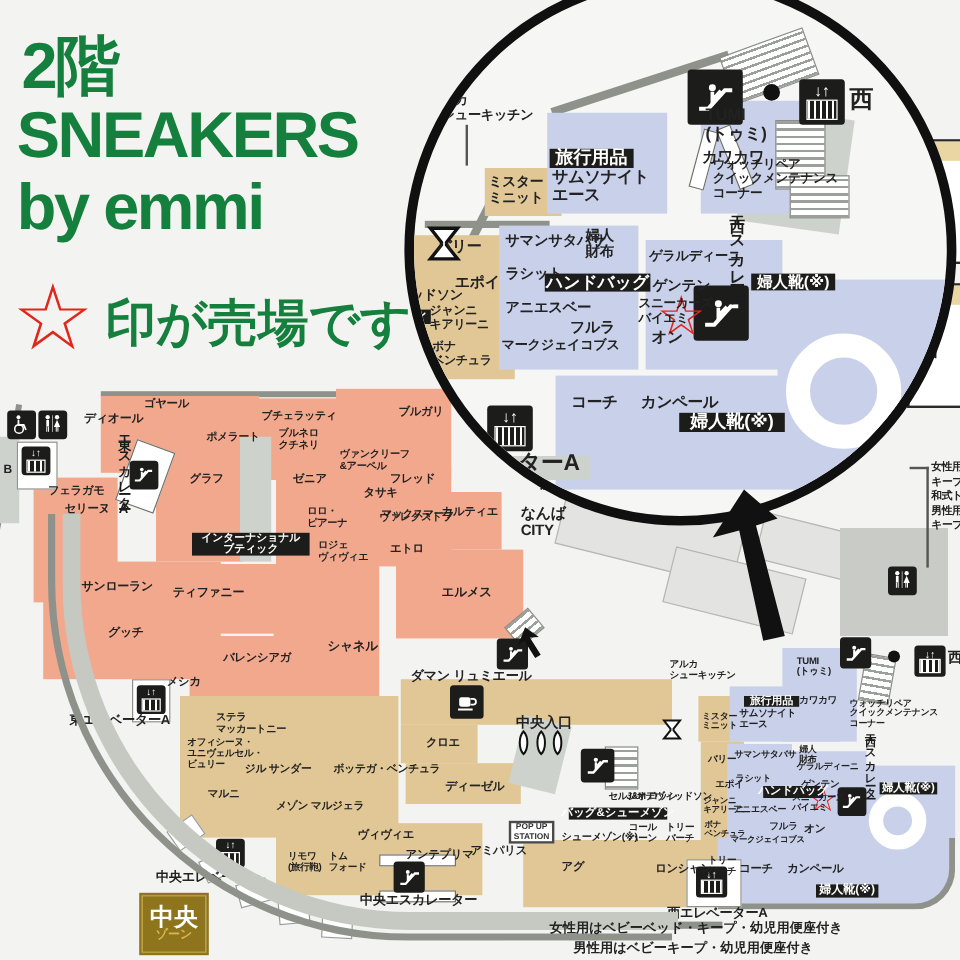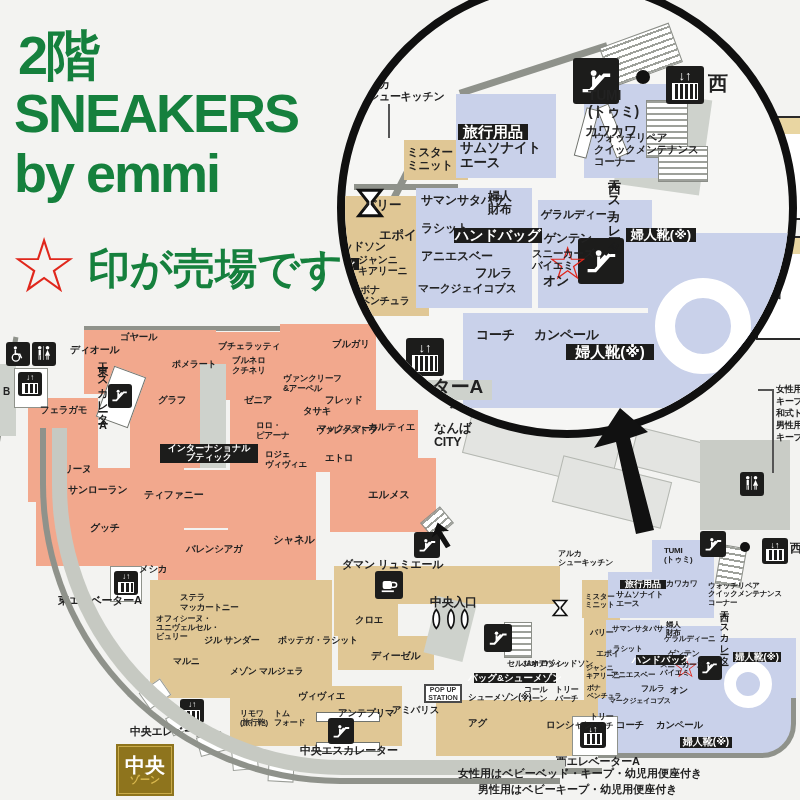--- a/index.html
+++ b/index.html
@@ -244,21 +244,21 @@
       <div class="it label" style="left: 680px; top: 737px; width: 52px; font-size: 10px;">婦人靴(※)</div>
       <div class="it txt" style="left: 70px; top: 344px; font-size: 10px;">ディオール</div>
       <div class="it txt" style="left: 120px; top: 332px; font-size: 9.5px;">ゴヤール</div>
       <div class="it txt" style="left: 172px; top: 359px; font-size: 9px;">ポメラート</div>
       <div class="it txt" style="left: 218px; top: 341px; font-size: 9px;">ブチェラッティ</div>
       <div class="it txt" style="left: 232px; top: 356px; font-size: 8.5px;">ブルネロ
 クチネリ</div>
       <div class="it txt" style="left: 158px; top: 395px; font-size: 9.5px;">グラフ</div>
       <div class="it txt" style="left: 244px; top: 395px; font-size: 9.5px;">ゼニア</div>
       <div class="it txt" style="left: 40px; top: 405px; font-size: 9.5px;">フェラガモ</div>
-      <div class="it txt" style="left: 54px; top: 464px; font-size: 9.5px;">セリーヌ</div>
+      <div class="it txt" style="left: 54px; top: 420px; font-size: 9.5px;">セリーヌ</div>
       <div class="it txt" style="left: 68px; top: 484px; font-size: 10px;">サンローラン</div>
       <div class="it txt" style="left: 144px; top: 489px; font-size: 10px;">ティファニー</div>
       <div class="it txt" style="left: 90px; top: 522px; font-size: 10px;">グッチ</div>
       <div class="it txt" style="left: 186px; top: 544px; font-size: 9.5px;">バレンシアガ</div>
       <div class="it txt" style="left: 139px; top: 564px; font-size: 9.5px;">メシカ</div>
       <div class="it txt" style="left: 283px; top: 346px; font-size: 8.5px; margin-top: 28px;">ヴァンクリーフ
 &amp;アーペル</div>
       <div class="it txt" style="left: 332px; top: 339px; font-size: 9.5px;">ブルガリ</div>
       <div class="it txt" style="left: 325px; top: 395px; font-size: 9.5px;">フレッド</div>
       <div class="it txt" style="left: 303px; top: 406px; font-size: 9.5px;">タサキ</div>
@@ -273,21 +273,21 @@
       <div class="it txt" style="left: 273px; top: 534px; font-size: 10.5px;">シャネル</div>
       <div class="it txt" style="left: 368px; top: 489px; font-size: 10.5px;">エルメス</div>
       <div class="it txt" style="left: 180px; top: 593px; font-size: 8.5px;">ステラ
 マッカートニー</div>
       <div class="it txt" style="left: 156px; top: 615px; font-size: 8px;">オフィシーヌ・
 ユニヴェルセル・
 ビュリー</div>
       <div class="it txt" style="left: 204px; top: 635px; font-size: 9px;">ジル サンダー</div>
       <div class="it txt" style="left: 173px; top: 656px; font-size: 9px;">マルニ</div>
       <div class="it txt" style="left: 230px; top: 666px; font-size: 9px;">メゾン マルジェラ</div>
-      <div class="it txt" style="left: 278px; top: 635px; font-size: 9px;">ボッテガ・ラシット</div>
+      <div class="it txt" style="left: 278px; top: 635px; font-size: 9px;">ボッテガ・ベンチュラ</div>
       <div class="it txt" style="left: 298px; top: 691px; font-size: 9.5px;">ヴィヴィエ</div>
       <div class="it txt" style="left: 368px; top: 705px; font-size: 9.5px; margin-left: 24px;">アミパリス</div>
       <div class="it txt" style="left: 338px; top: 708px; font-size: 9.5px;">アンテプリマ</div>
       <div class="it txt" style="left: 240px; top: 710px; font-size: 8px;">リモワ
 (旅行鞄)</div>
       <div class="it txt" style="left: 274px; top: 710px; font-size: 8px;">トム
 フォード</div>
       <div class="it txt" style="left: 355px; top: 615px; font-size: 9.5px;">クロエ</div>
       <div class="it txt" style="left: 371px; top: 650px; font-size: 10px;">ディーゼル</div>
       <div class="it txt b" style="left: 342px; top: 558px; font-size: 11px;">ダマン リュミエール</div>

